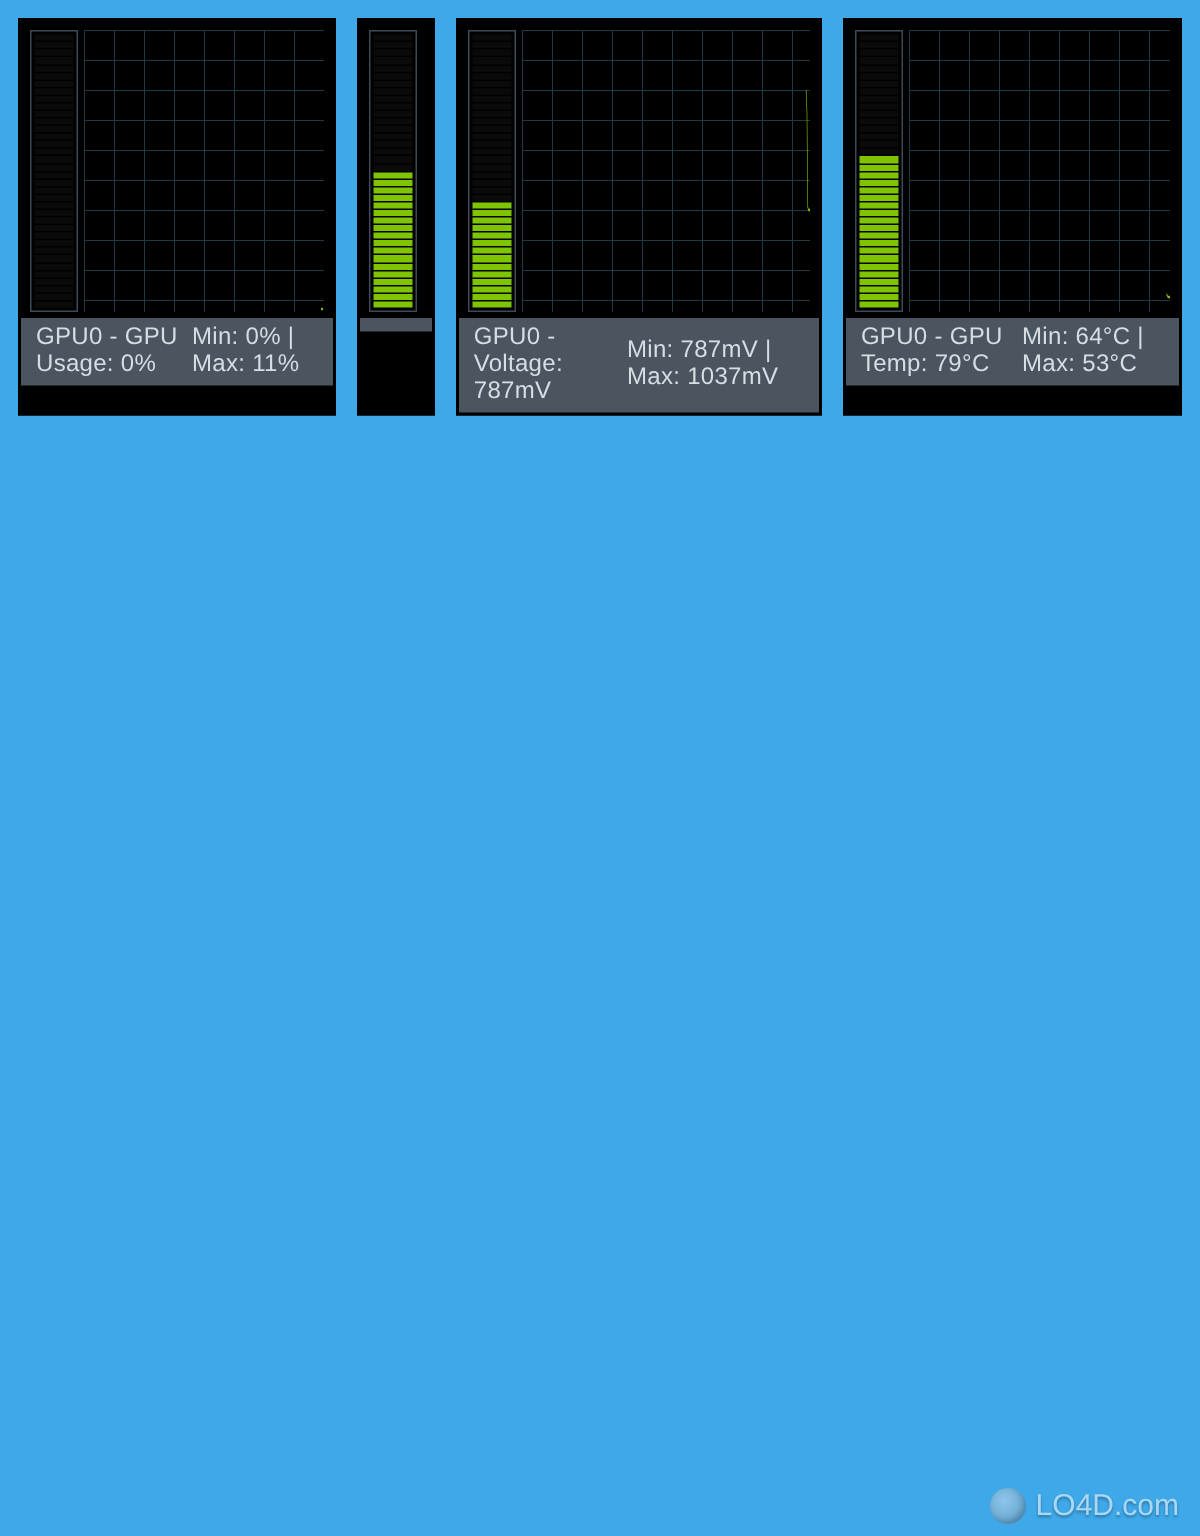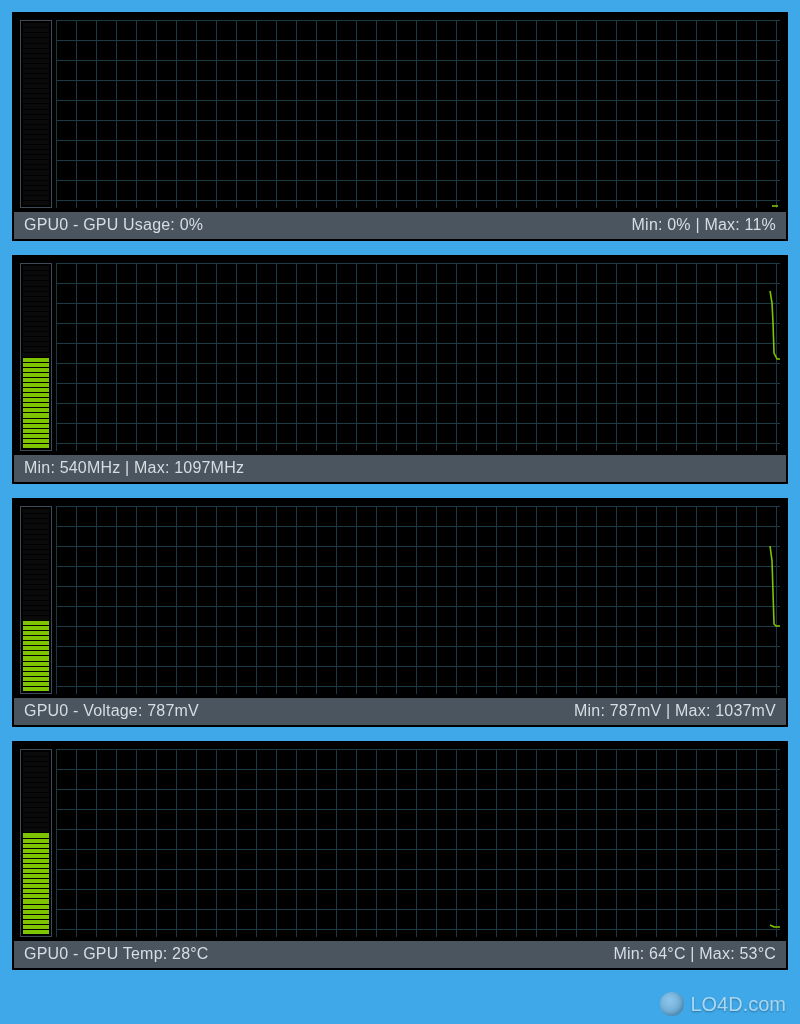--- a/index.html
+++ b/index.html
@@ -6,21 +6,21 @@
   body {
     background: #3fa8e8;
     width: 800px;
     height: 1024px;
     padding: 12px;
     font-family: "Segoe UI", Tahoma, Arial, sans-serif;
     position: relative;
   }
   .panel-stack {
     display: flex;
-    flex-direction: column;
+    flex-direction: row;
     gap: 14px;
   }
   .panel {
     border: 2px solid #000;
     background: #000;
     display: flex;
     flex-direction: column;
   }
   .panel-body {
     display: flex;
@@ -187,21 +187,20 @@
           <div class="vu-seg"></div>
           <div class="vu-seg"></div>
         </div>
         <div class="graph">
           <svg class="trace" viewBox="0 0 726 188" preserveAspectRatio="none">
             <polyline points="716,28 718,40 719,60 720,90 721,92 722,94 723,96 726,96" fill="none" stroke="#7fc400" stroke-width="1.6"></polyline>
           </svg>
         </div>
       </div>
       <div class="status-bar">
-        <span>Min: 540MHz | Max: 1097MHz</span>
       </div>
     </div>
     <div class="panel">
       <div class="panel-body">
         <div class="vu-meter">
           <div class="vu-seg on"></div>
           <div class="vu-seg on"></div>
           <div class="vu-seg on"></div>
           <div class="vu-seg on"></div>
           <div class="vu-seg on"></div>
@@ -288,21 +287,21 @@
           <div class="vu-seg"></div>
           <div class="vu-seg"></div>
         </div>
         <div class="graph">
           <svg class="trace" viewBox="0 0 726 188" preserveAspectRatio="none">
             <polyline points="716,176 720,178 724,178 726,178" fill="none" stroke="#7fc400" stroke-width="1.6"></polyline>
           </svg>
         </div>
       </div>
       <div class="status-bar">
-        <span>GPU0 - GPU Temp: 28°C</span>
+        <span>GPU0 - GPU Temp: 79°C</span>
         <span>Min: 64°C | Max: 53°C</span>
       </div>
     </div>
   </div>
 
 <div class="watermark">
   <span class="globe"></span>
   <span>LO4D.com</span>
 </div>
 

